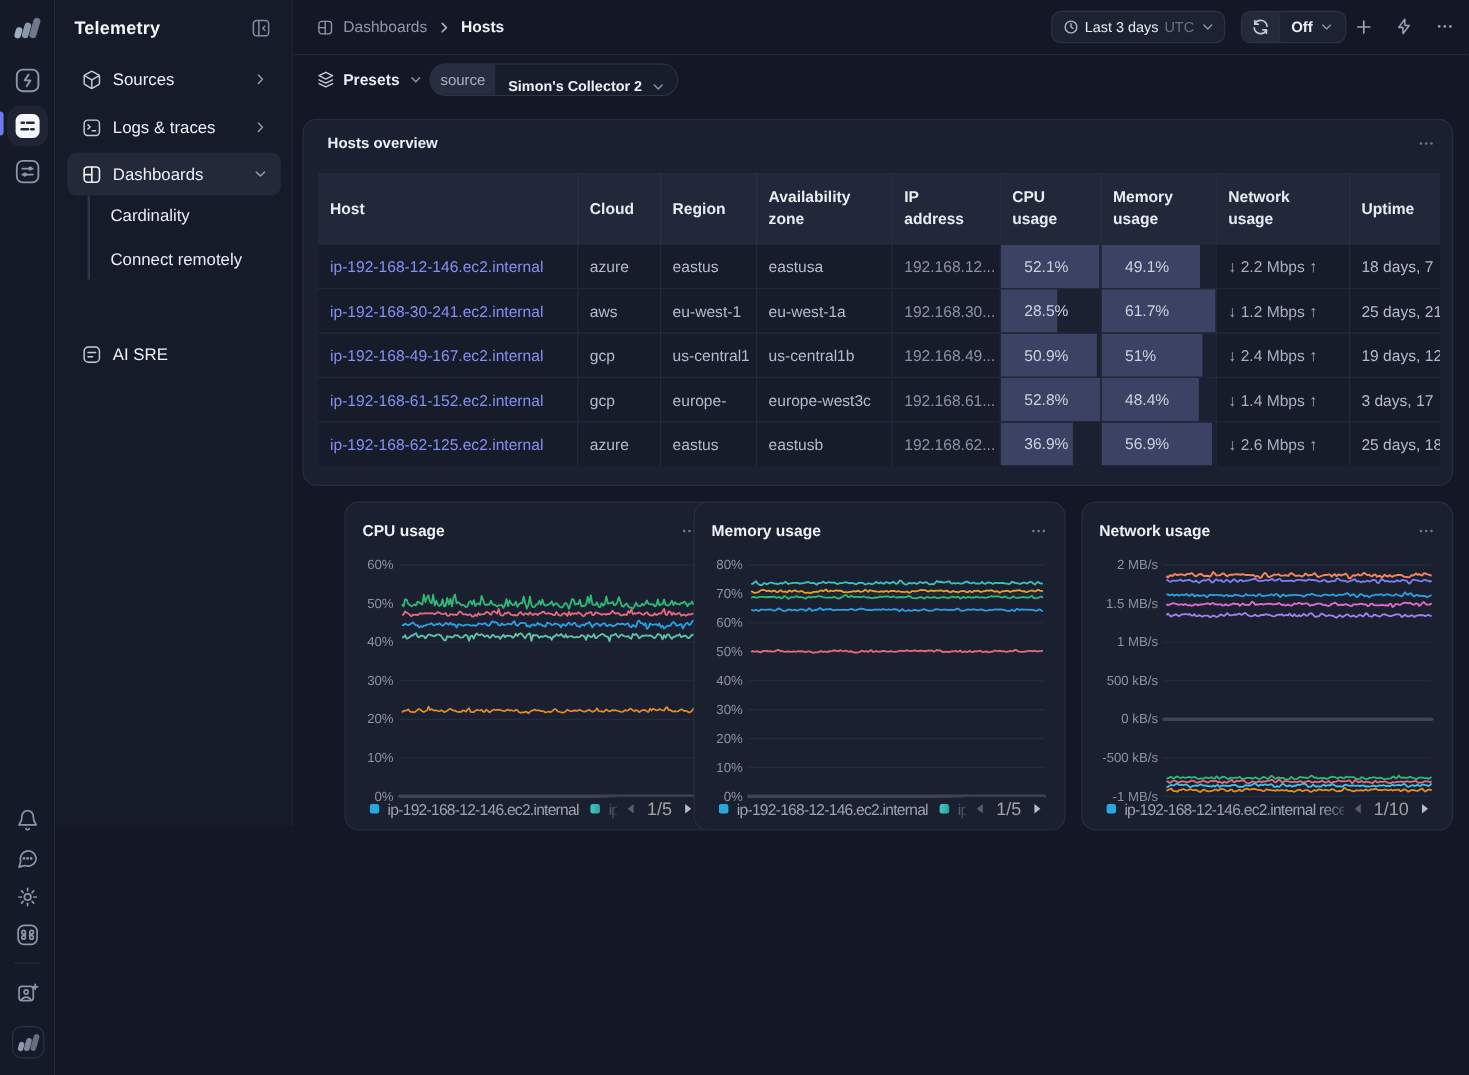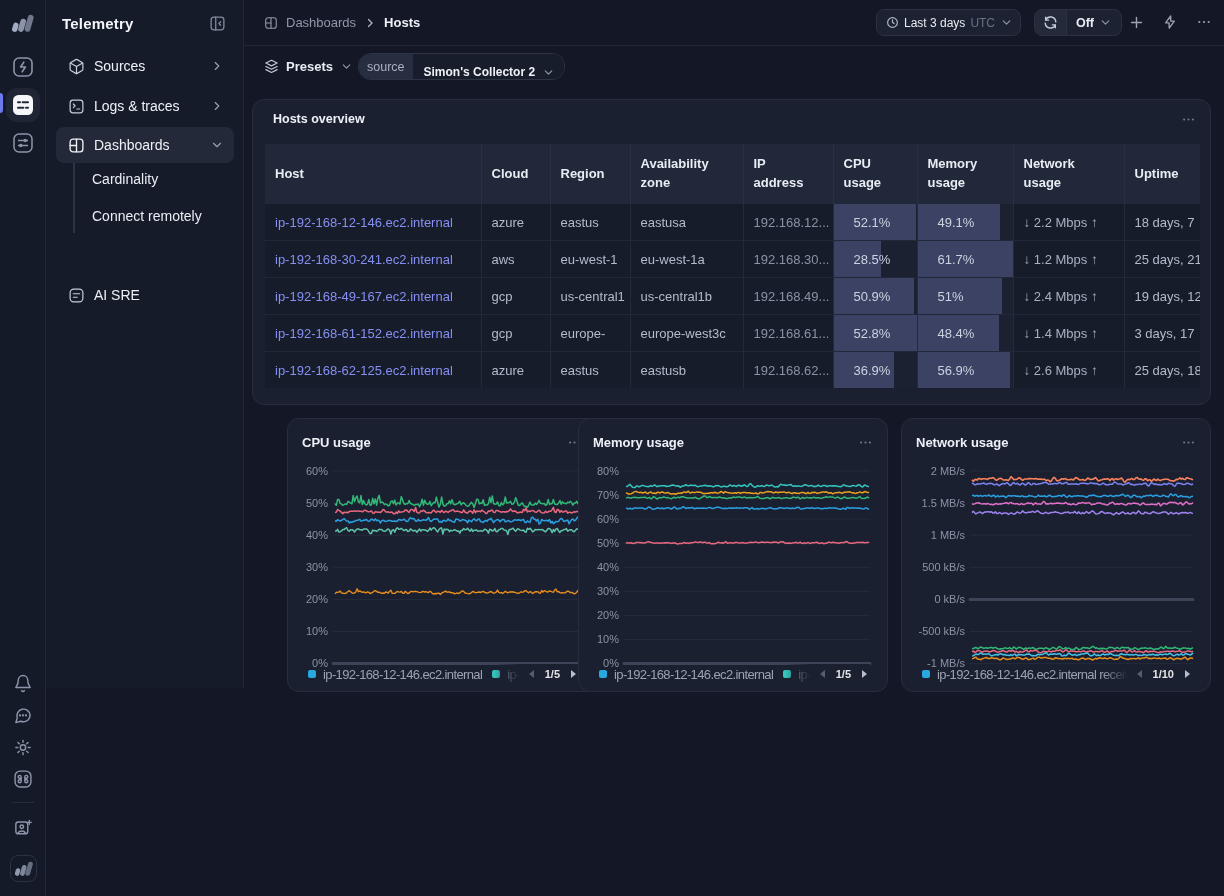--- a/index.html
+++ b/index.html
@@ -65,21 +65,21 @@
 .bar span { position:absolute; left:20px; top:50%; transform:translateY(-50%); color:#ccd2e0; }
 
 .chart { position:absolute; top:418px; width:310px; height:274px; }
 #ch-cpu { left:11px;margin-left:32px; } #ch-mem { left:334px; } #ch-net { left:657px; }
 .chart .ptitle { left:14px; top:16px; font-size:13px; }
 .chart .pdots { top:16px; }
 .legend { position:absolute; left:20px; bottom:7px; right:26px; height:20px; display:flex; align-items:center; font-size:13px; letter-spacing:-0.62px; color:#9aa2b3; overflow:hidden; }
 .sq { width:8px; height:8px; border-radius:2px; flex:none; margin-right:7px; }
 .legend .lt { white-space:nowrap; flex:none; }
 .pager { position:absolute; right:17px; bottom:7px; height:20px; display:flex; align-items:center; gap:7px; background:#1a2030; padding-left:6px; }
-.pager .pg { color:#e5e5e5; font-size:11px;font-weight:bold; }
+.pager .pg { color:#a3a3a3; font-size:15px; }
 .fade { position:absolute; right:76px; bottom:7px; width:26px; height:20px; background:linear-gradient(90deg,#1a203000,#1a2030); }
 </style></head>
 <body>
 <div id="rail">
   <div class="ic" style="top:13px">
       <svg width="24" height="20" viewBox="0 0 24 20">
         <g fill="#a9b3c9">
           <rect x="1.6" y="9.6" width="5.4" height="9.4" rx="2.7" transform="rotate(16 4.3 14.3)" opacity=".95"></rect>
           <rect x="8.3" y="5.6" width="5.6" height="13.4" rx="2.8" transform="rotate(16 11.1 12.3)" opacity=".8"></rect>
           <rect x="15.2" y="1.6" width="5.8" height="17.4" rx="2.9" transform="rotate(16 18.1 10.3)" opacity=".62"></rect>

